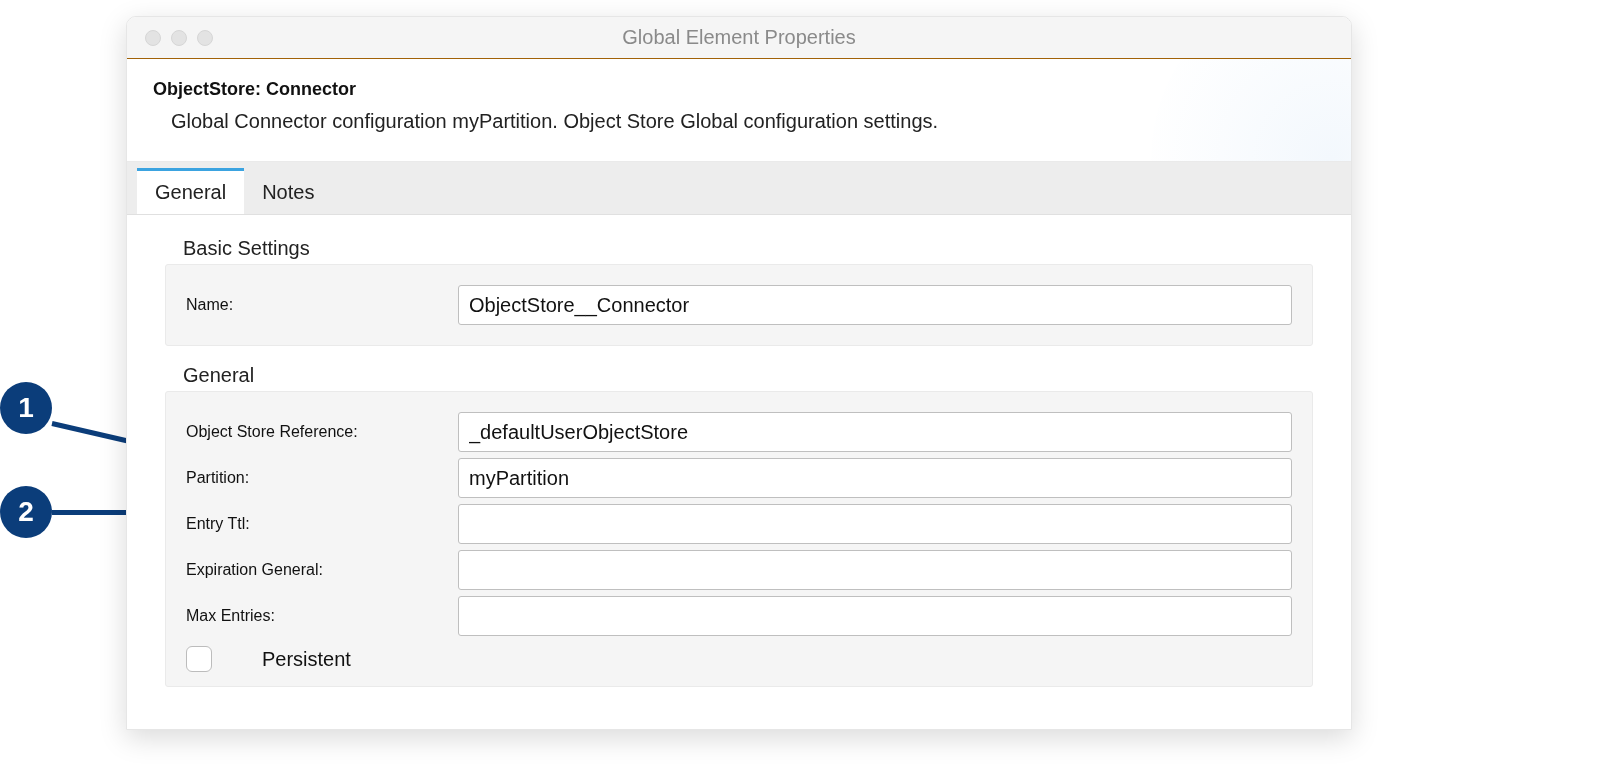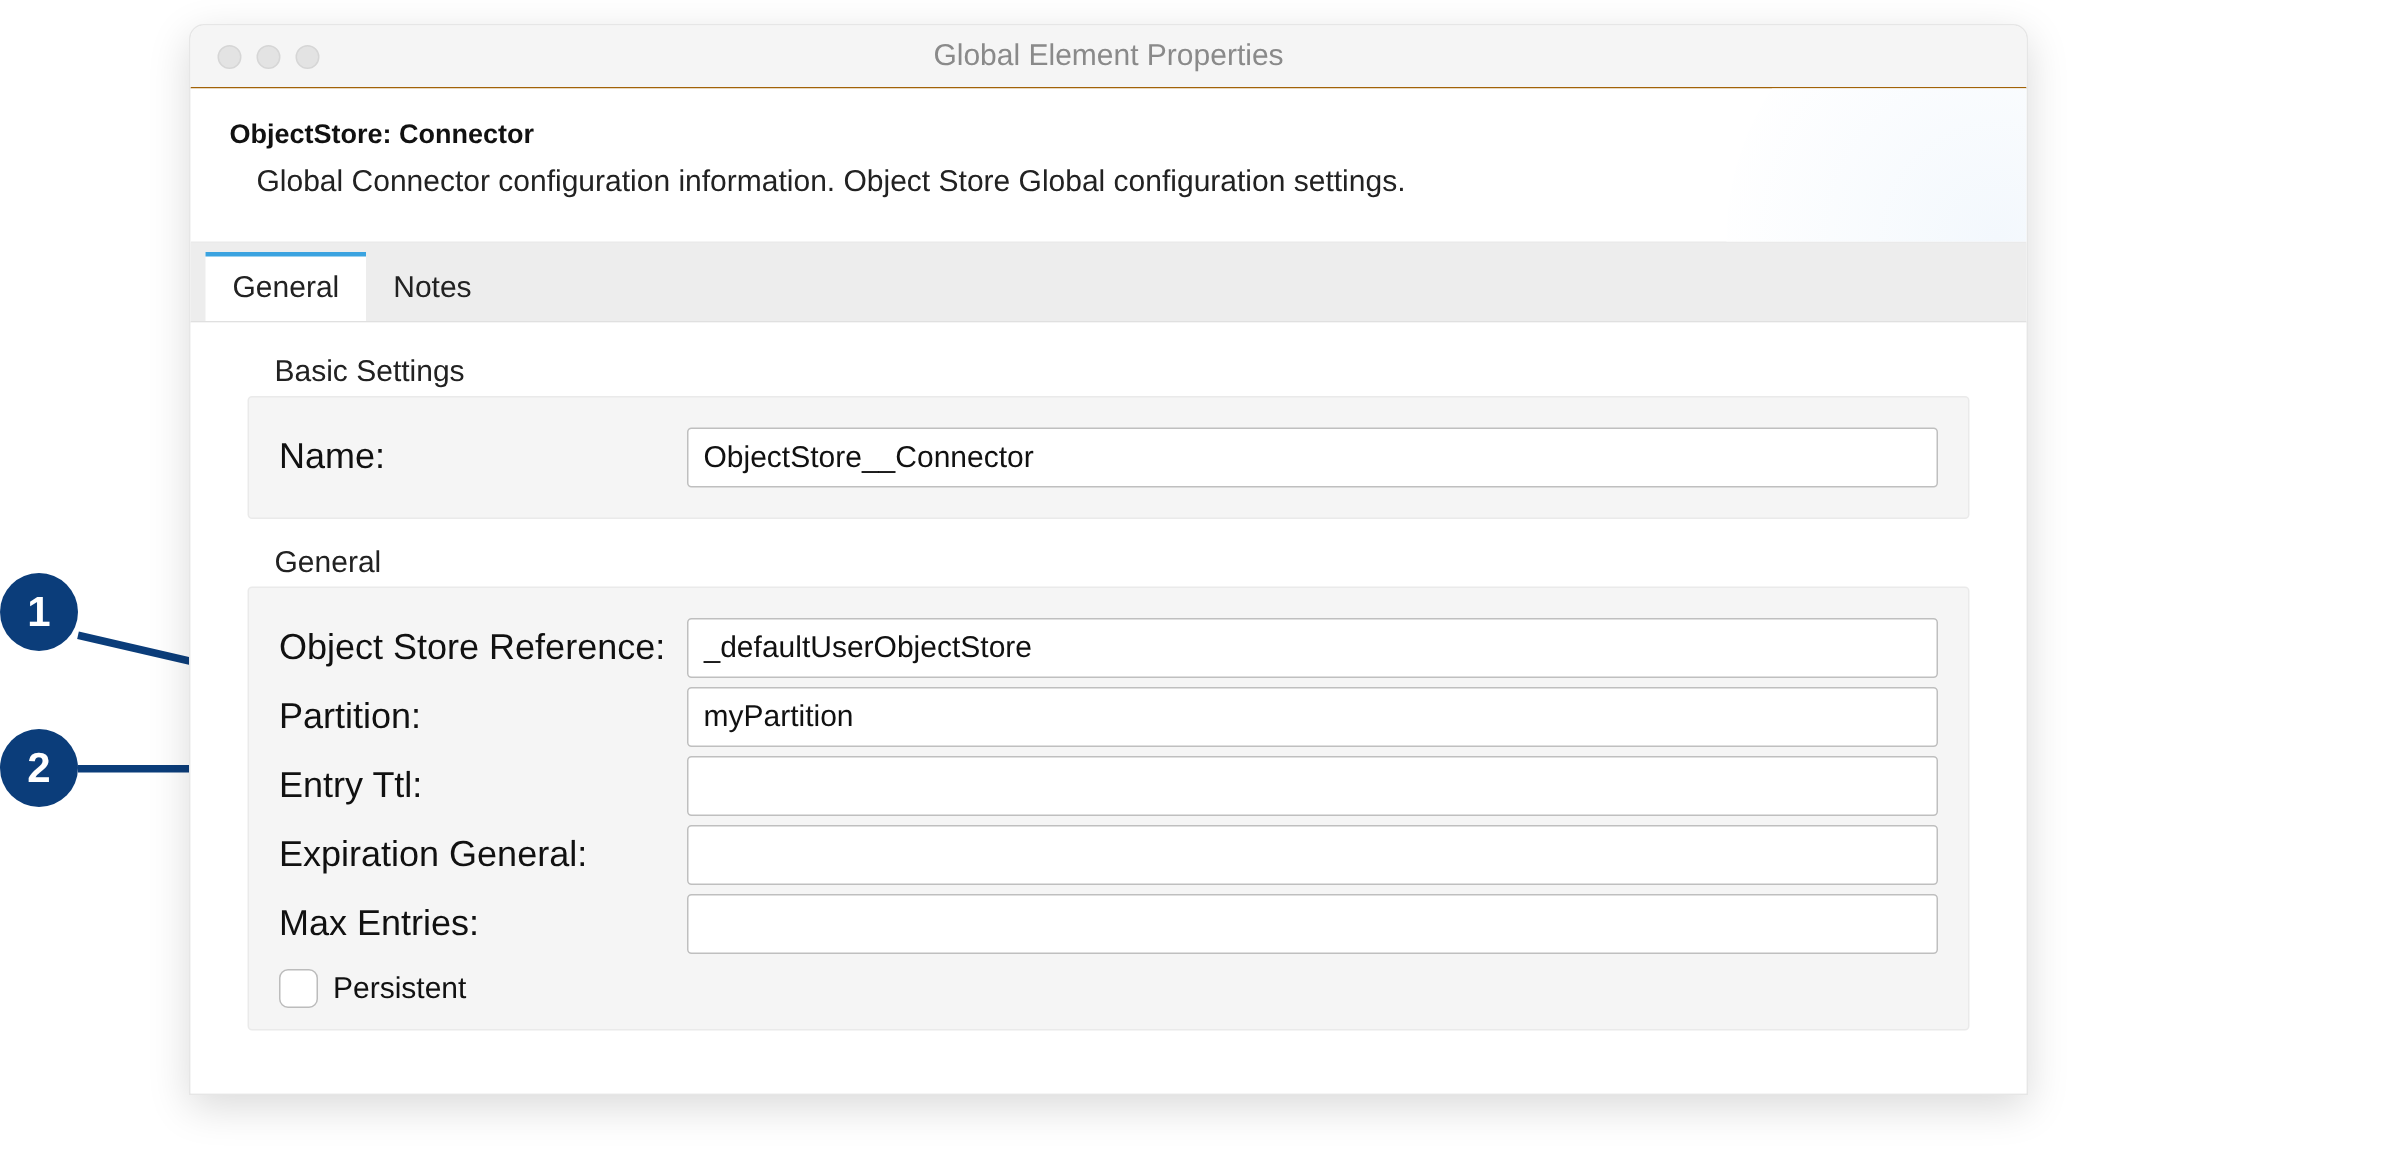--- a/index.html
+++ b/index.html
@@ -121,21 +121,21 @@
       margin: 0 18px 18px 18px;
       padding: 14px 20px;
     }
     .form-row {
       display: flex;
       align-items: center;
       margin: 6px 0;
     }
     .form-label {
       width: 272px;
-      font-size: 24px;
+      font-size: 16px;
       color: #111;
       flex-shrink: 0;
     }
     .form-input {
       flex: 1;
       height: 40px;
       border: 1px solid #bfbfbf;
       border-radius: 3px;
       padding: 0 10px;
       font-size: 20px;
@@ -202,21 +202,21 @@
     <div class="traffic-lights">
       <div class="dot"></div>
       <div class="dot"></div>
       <div class="dot"></div>
     </div>
     <div class="titlebar-title">Global Element Properties</div>
   </div>
 
   <div class="header-section">
     <div class="header-title">ObjectStore: Connector</div>
-    <div class="header-subtitle">Global Connector configuration information. Object Store Global configuration settings.</div>
+    <div class="header-subtitle">Global Connector configuration myPartition. Object Store Global configuration settings.</div>
   </div>
 
   <div class="tabs-row">
     <div class="tab active">General</div>
     <div class="tab">Notes</div>
   </div>
 
   <div class="content-area">
 
     <div class="section-label">Basic Settings</div>
@@ -244,18 +244,18 @@
       <div class="form-row">
         <div class="form-label">Expiration General:</div>
         <input class="form-input" type="text" value="" style="">
       </div>
       <div class="form-row">
         <div class="form-label">Max Entries:</div>
         <input class="form-input" type="text" value="" style="">
       </div>
       <div class="checkbox-row">
         <div class="checkbox"></div>
-        <div style="font-size:20px;color:#111;">Persistent</div>
+        <div style="font-size:20px;color:#111;margin-left:40px;">Persistent</div>
       </div>
     </div>
 
   </div>
 </div>
 
 </body></html>

